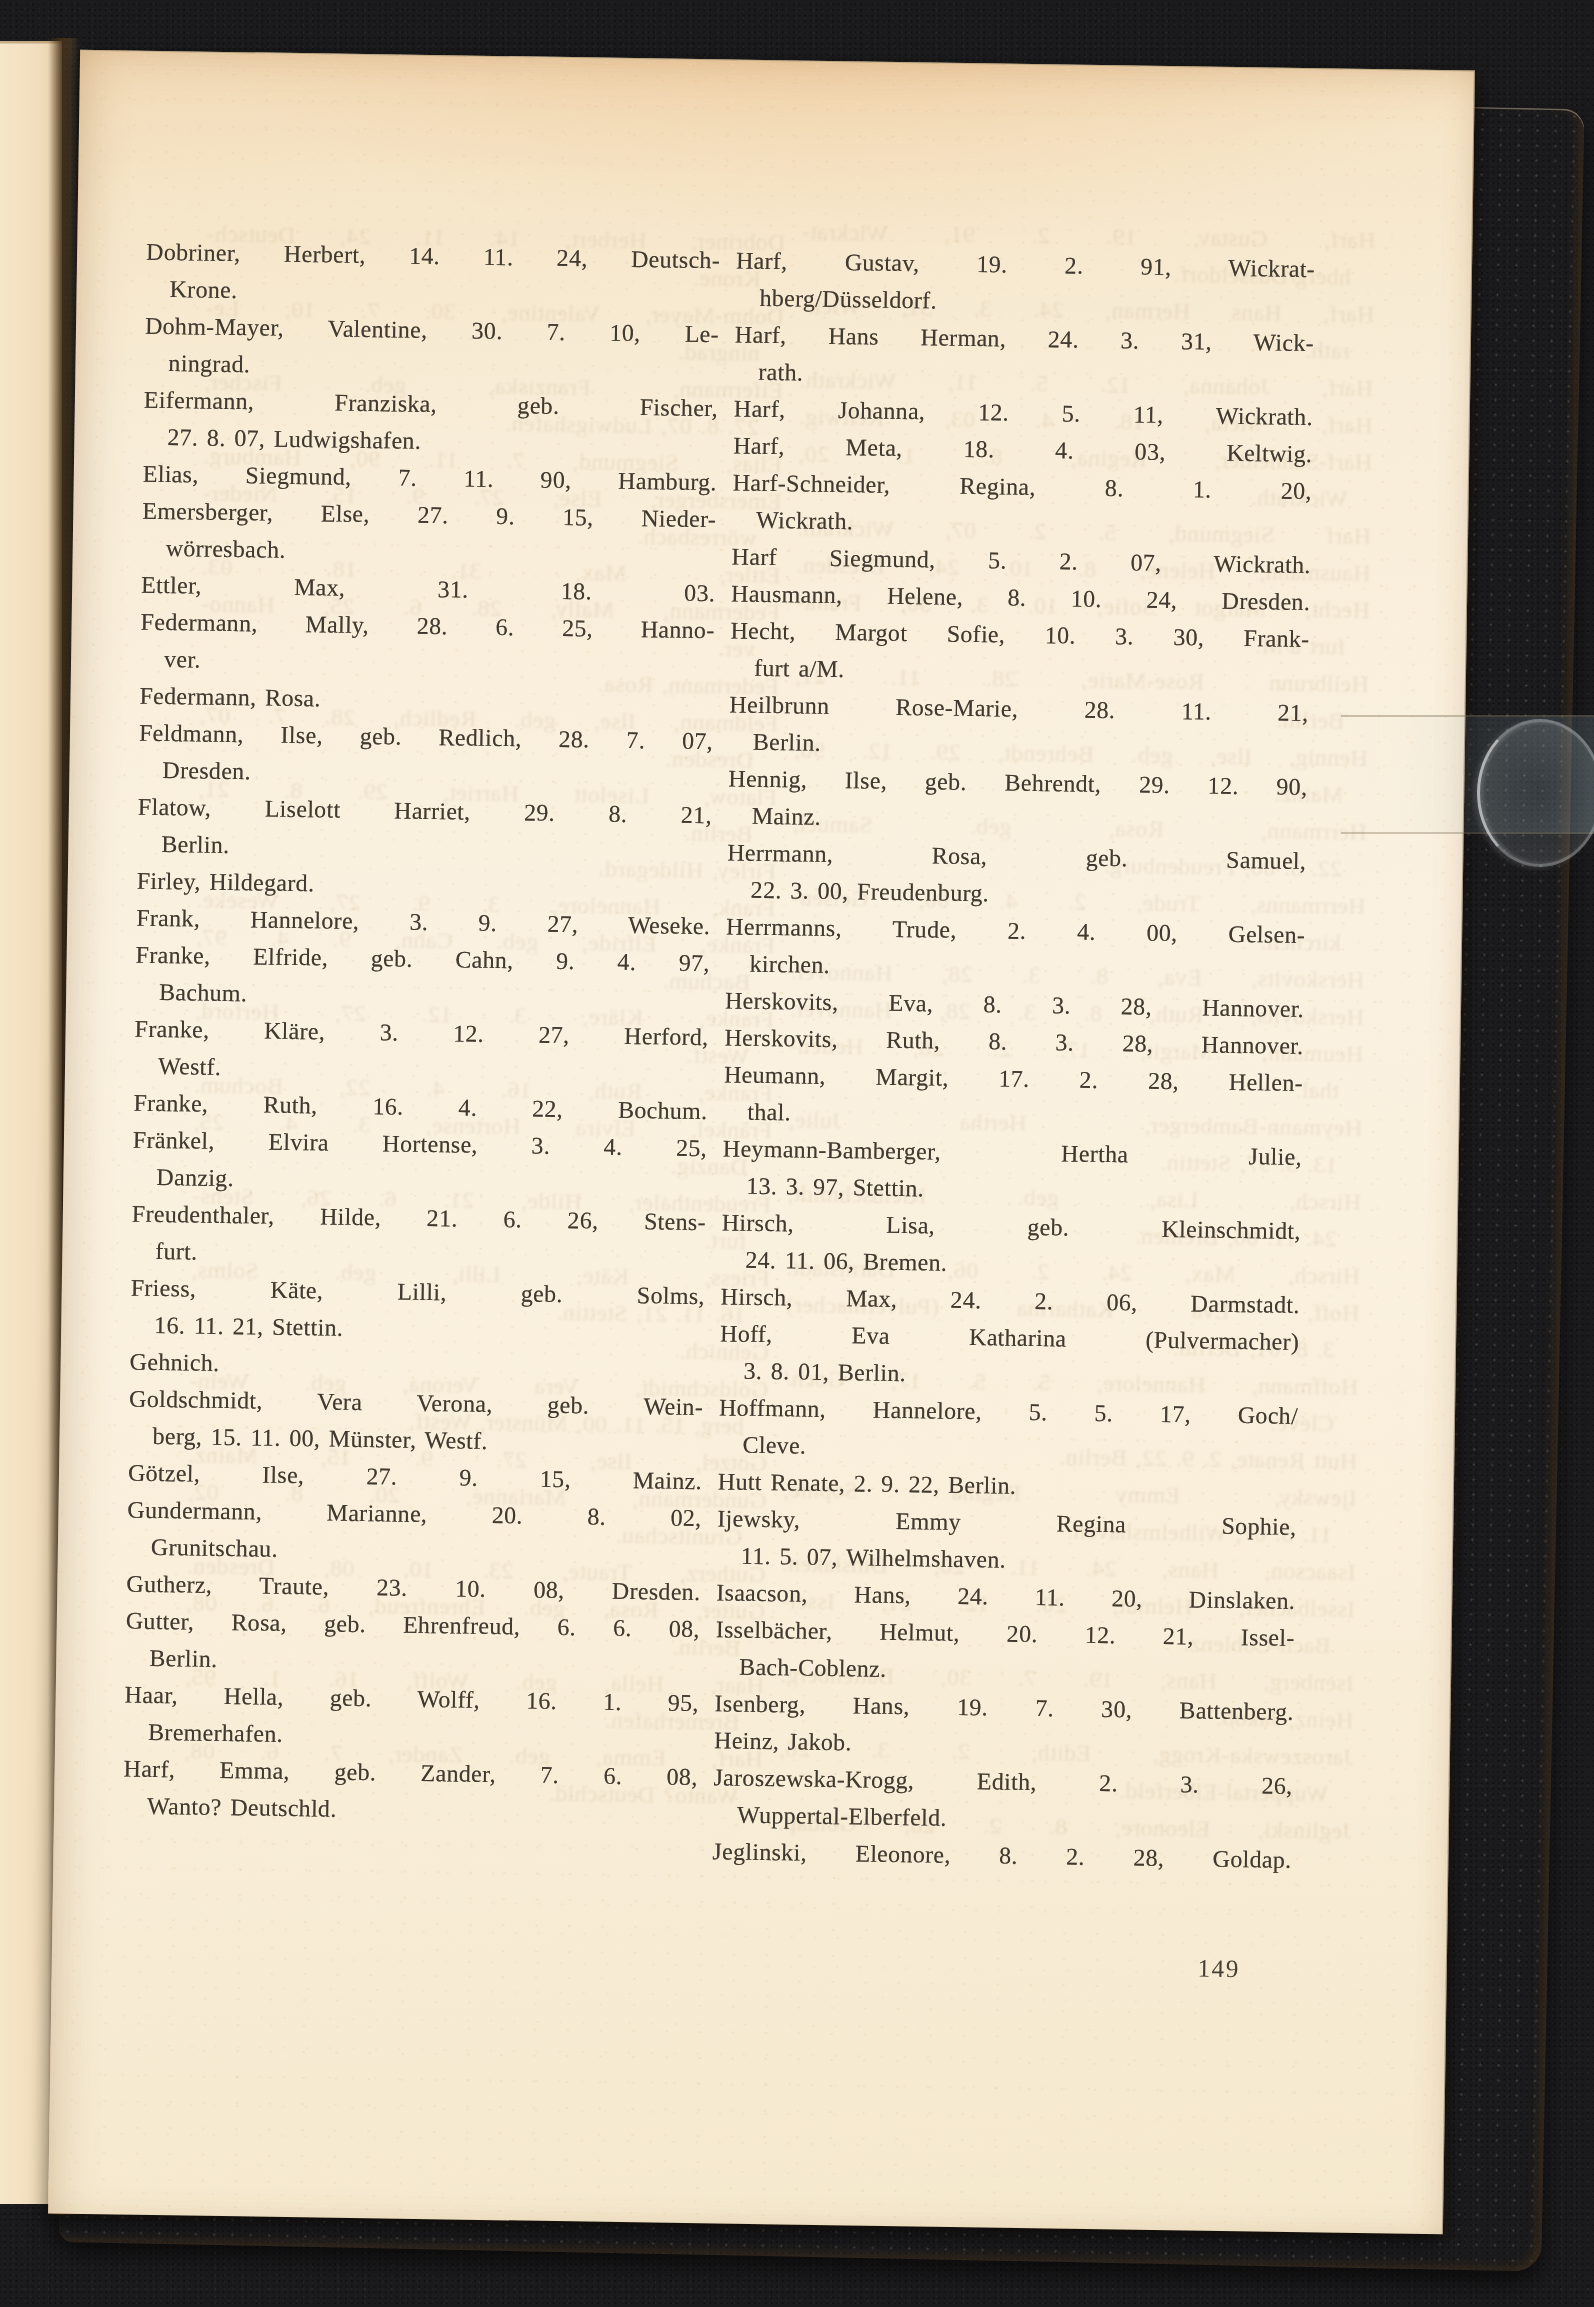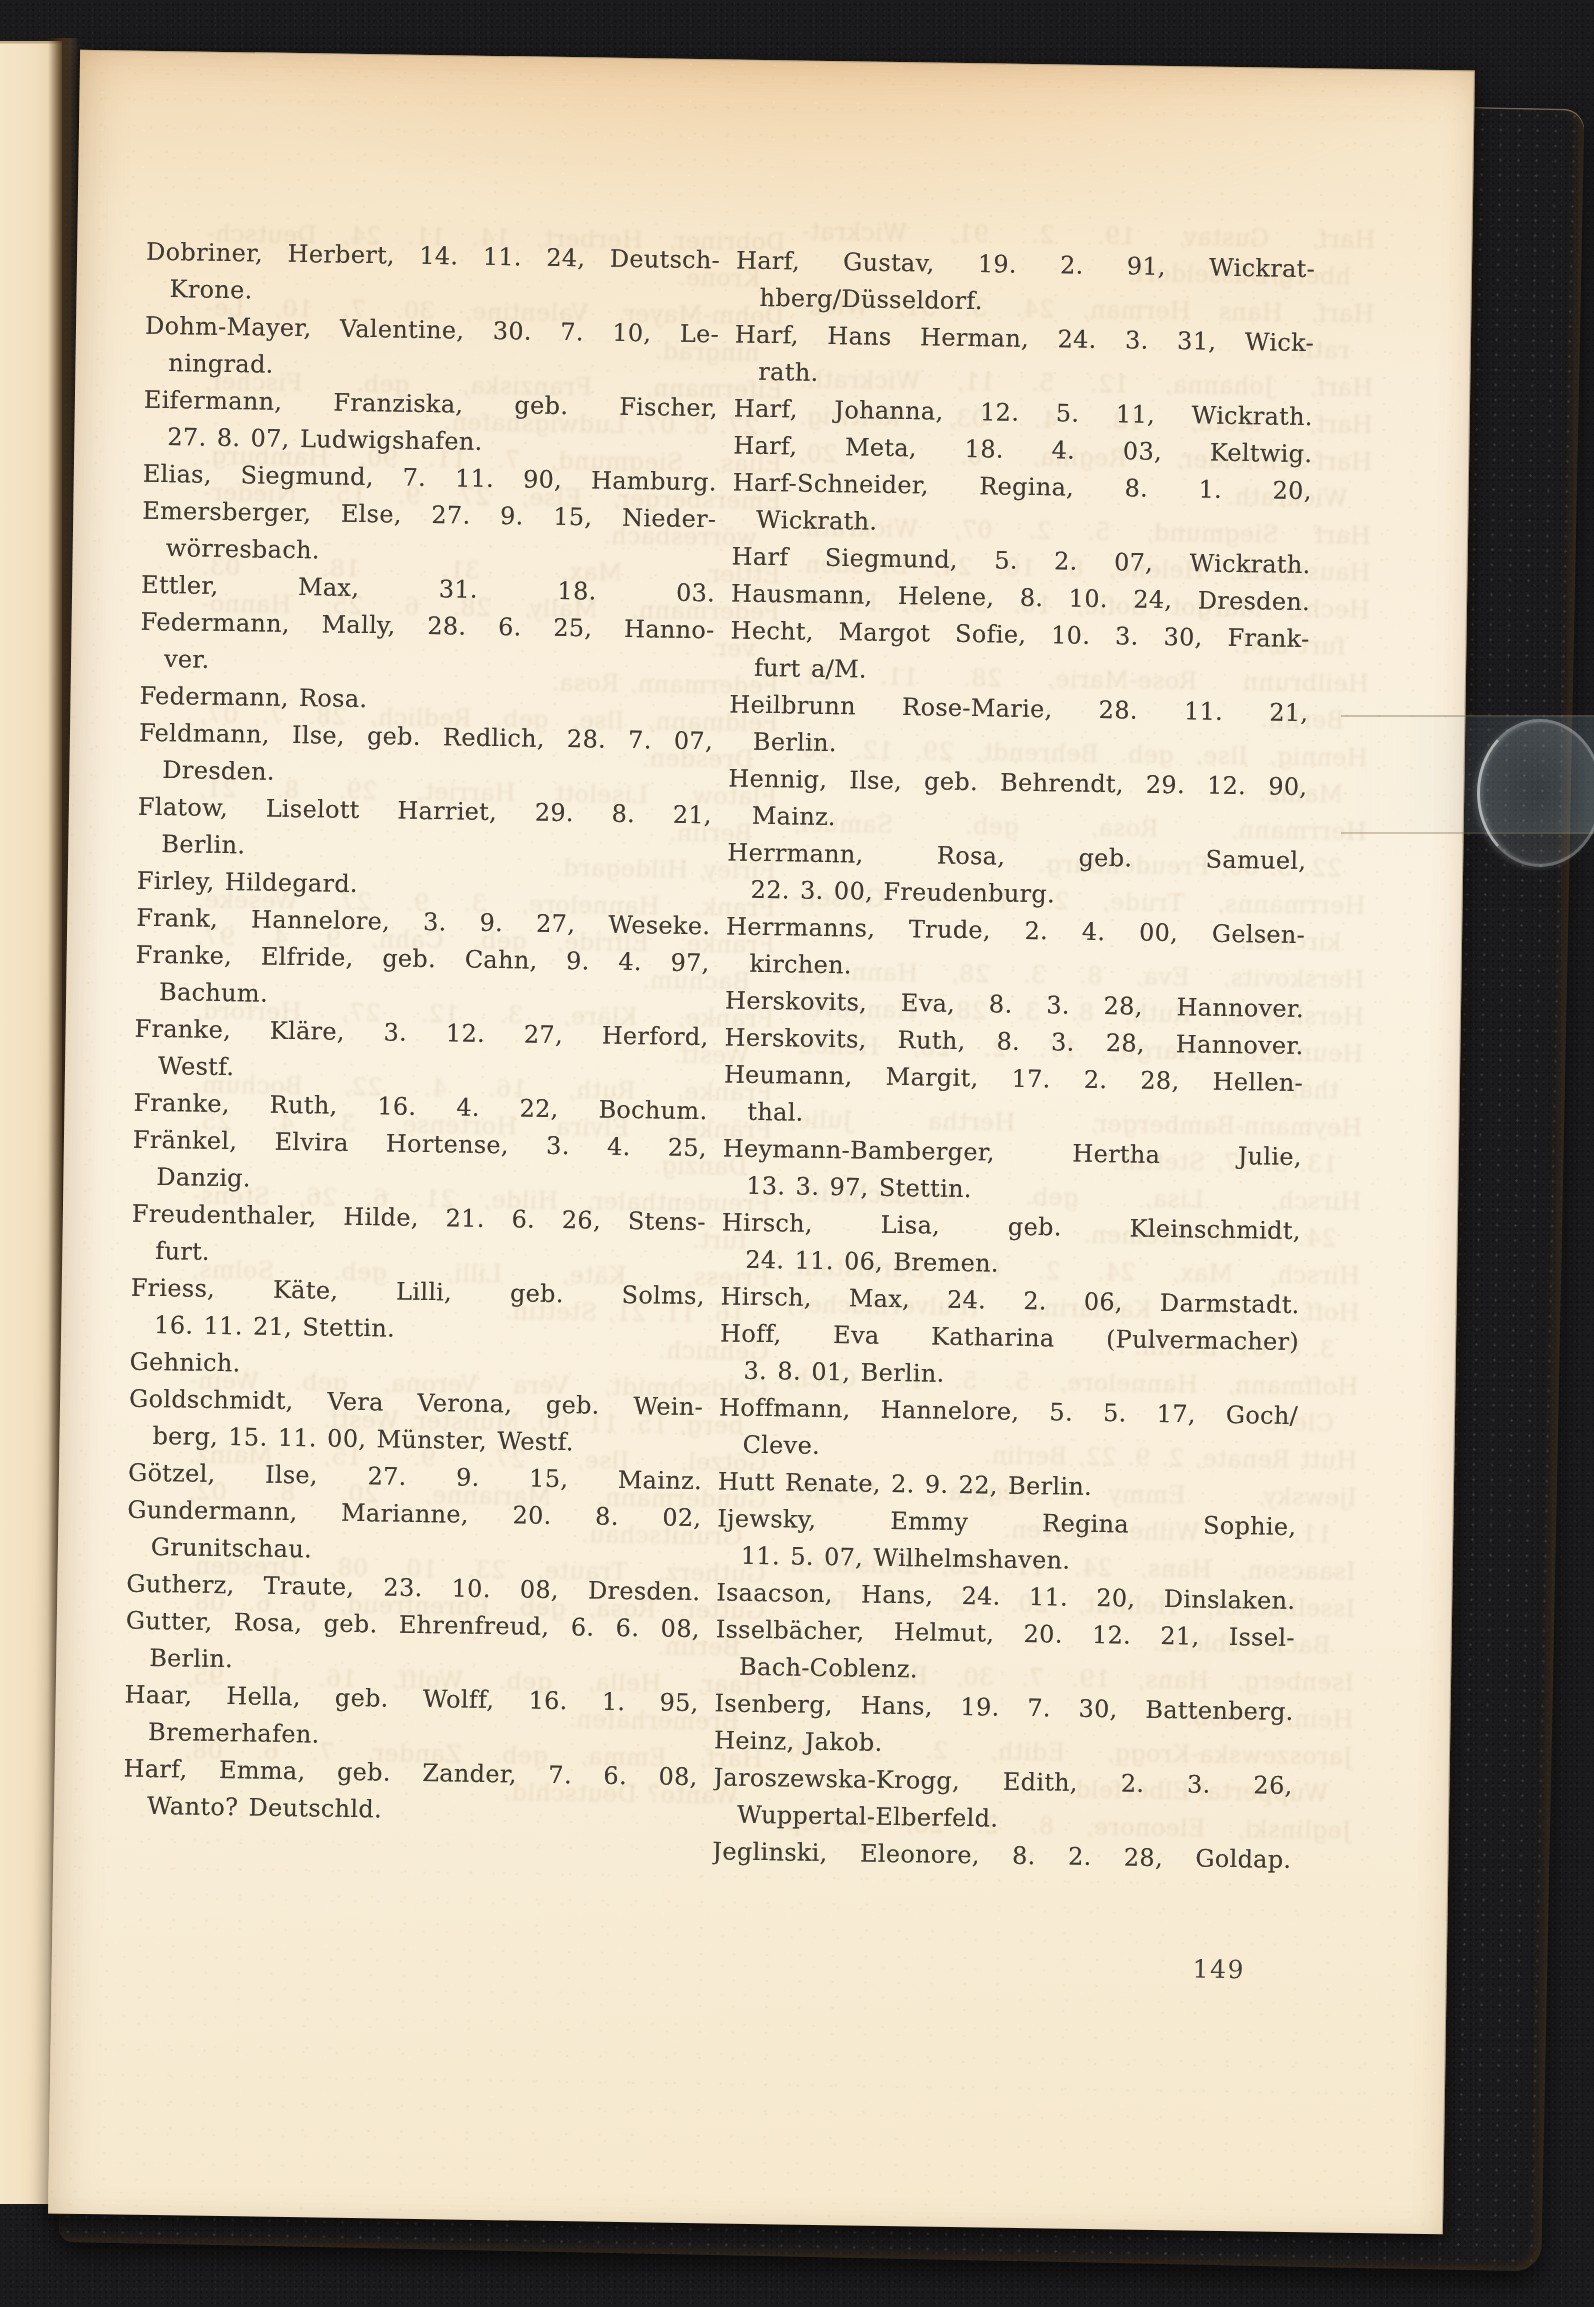--- a/index.html
+++ b/index.html
@@ -6,21 +6,21 @@
   body{
     background-color:#1b1b1d;
     background-image:
       radial-gradient(rgba(255,255,255,0.055) 0.8px, transparent 1.1px),
       radial-gradient(rgba(190,190,200,0.04) 0.8px, transparent 1px),
       radial-gradient(rgba(0,0,0,0.35) 0.8px, transparent 1.3px);
     background-size:8.8px 7.2px, 13.6px 12px, 5.6px 5.6px;
     background-position:0 0, 4.8px 3.2px, 2.4px 1.6px;
     font-family:"DejaVu Serif","Liberation Serif",serif;
   }
-  .scene{position:absolute;inset:0;}
+  .scene{position:absolute;inset:0;font-family:Liberation Serif, serif;}
 
   
   .page-under{
     position:absolute;left:80px;top:94px;width:1483px;height:2163px;
     transform:rotate(1.15deg);
     background:linear-gradient(100deg,#c79b60 0%,#d0a568 30%,#d4aa6e 55%,#c99d61 85%,#bf9257 100%);
     background-image:radial-gradient(rgba(255,235,200,0.14) 1.2px, transparent 1.6px);
     background-size:18.3px 15px;
     border-radius:11px 21px 27px 14.4px;
     box-shadow:0 11px 24px rgba(0,0,0,0.6), inset 0 1.6px 0 rgba(255,240,210,0.35), inset -4.8px -3.2px 11px rgba(90,60,25,0.45);

